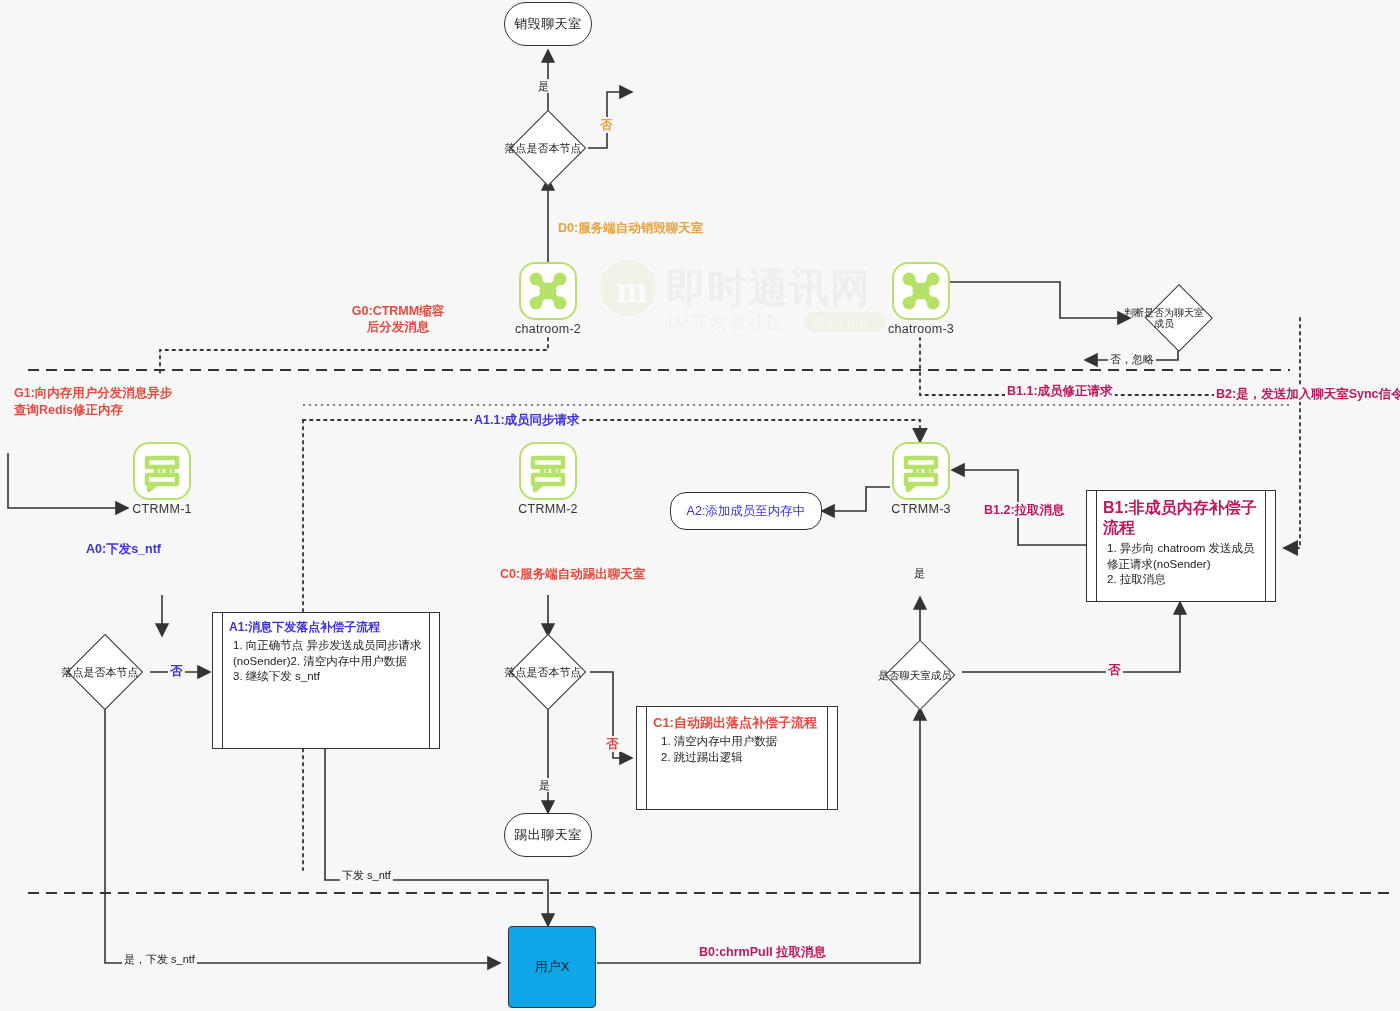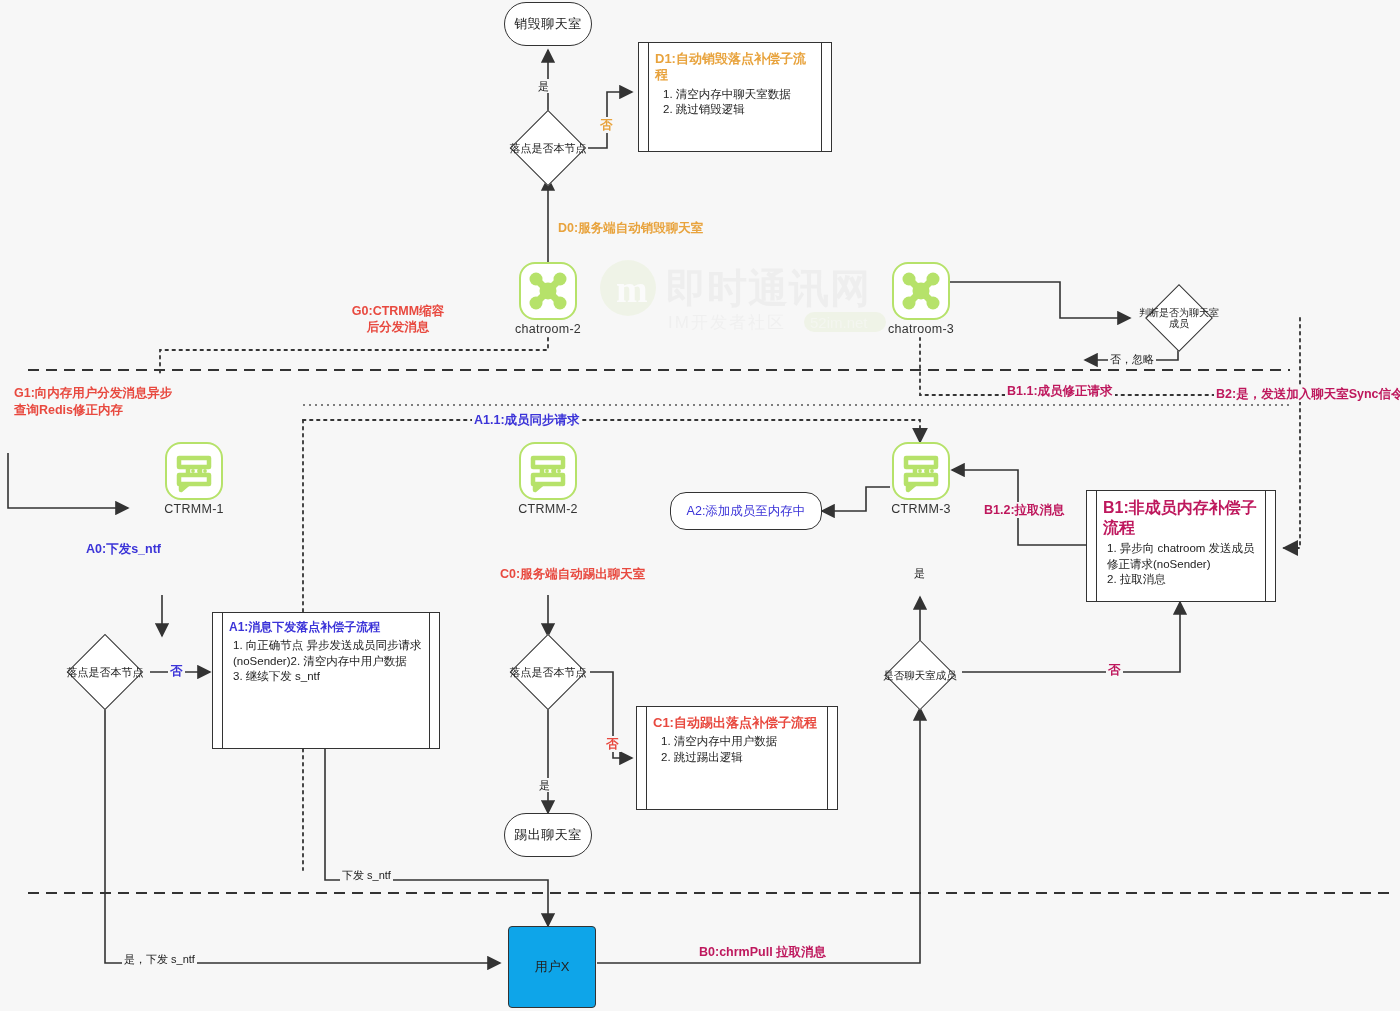--- a/index.html
+++ b/index.html
@@ -27,21 +27,21 @@
     display:flex;align-items:center;justify-content:center;
     font-size:13px;color:#222;
   }
   .rounded-lbl{
     background:#fff;border:1.6px solid #333;border-radius:16px;
     display:flex;align-items:center;justify-content:center;
     font-size:13px;
   }
 
   
-  .diamond{display:flex;align-items:center;justify-content:center;}
+  .diamond{display:flex;align-items:center;justify-content:flex-start;}
   .diamond .dtxt{
     position:relative;z-index:3;font-size:11px;color:#222;
     text-align:center;line-height:1.15;width:110px;
   }
   .diamond .dshape{
     position:absolute;left:50%;top:50%;
     border:1.6px solid #333;background:#fff;
     transform:translate(-50%,-50%) rotate(45deg);
   }
 
@@ -213,27 +213,20 @@
   <div class="node diamond" style="left:1124px;top:284px;width:110px;height:68px;">
     <div class="dshape" style="width:46px;height:46px;"></div>
     <div class="dtxt" style="width:80px;font-size:10px;">判断是否为聊天室成员</div>
   </div>
 
   <div class="node diamond" style="left:860px;top:642px;width:120px;height:66px;">
     <div class="dshape" style="width:48px;height:48px;"></div>
     <div class="dtxt" style="font-size:10.5px;">是否聊天室成员</div>
   </div>
 
-  <div class="subproc" style="left:638px;top:42px;width:194px;height:110px;">
-    <div class="inner">
-      <div class="sp-title c-orange">D1:自动销毁落点补偿子流程</div>
-      <div class="sp-item">1. 清空内存中聊天室数据</div>
-      <div class="sp-item">2. 跳过销毁逻辑</div>
-    </div>
-  </div>
 
   <div class="subproc" style="left:636px;top:706px;width:202px;height:104px;">
     <div class="inner">
       <div class="sp-title c-red">C1:自动踢出落点补偿子流程</div>
       <div class="sp-item">1. 清空内存中用户数据</div>
       <div class="sp-item">2. 跳过踢出逻辑</div>
     </div>
   </div>
 
   <div class="subproc" style="left:212px;top:612px;width:228px;height:137px;">
@@ -277,21 +270,21 @@
           <circle cx="15" cy="39" r="6.5"></circle>
             <circle cx="39" cy="39" r="6.5"></circle>
           <path d="M15,15 L39,39 M39,15 L15,39" stroke="#b6e26a" stroke-width="7" stroke-linecap="round"></path>
           <circle cx="27" cy="27" r="8.5"></circle>
         </g>
       </svg>
     </div>
     <div class="cap">chatroom-3</div>
   </div>
 
-  <div class="srv" style="left:133px;top:442px;margin-left:32px;">
+  <div class="srv" style="left:133px;top:442px;">
     <div class="box">
       <svg width="54" height="54" viewBox="0 0 54 54">
         <path d="M12,14 h30 v9 h-21 v8 h21 v9 h-30 v-9 h21 v-8 h-21 z" fill="none" stroke="#b6e26a" stroke-width="4.5" stroke-linejoin="round"></path>
         <path d="M14,40 l0,6 l7,-6" fill="none" stroke="#b6e26a" stroke-width="4.5" stroke-linejoin="round"></path>
         <g fill="#b6e26a">
             <circle cx="26" cy="27" r="1.9"></circle>
             <circle cx="32" cy="27" r="1.9"></circle>
             <circle cx="38" cy="27" r="1.9"></circle>
           </g>
       </svg>

